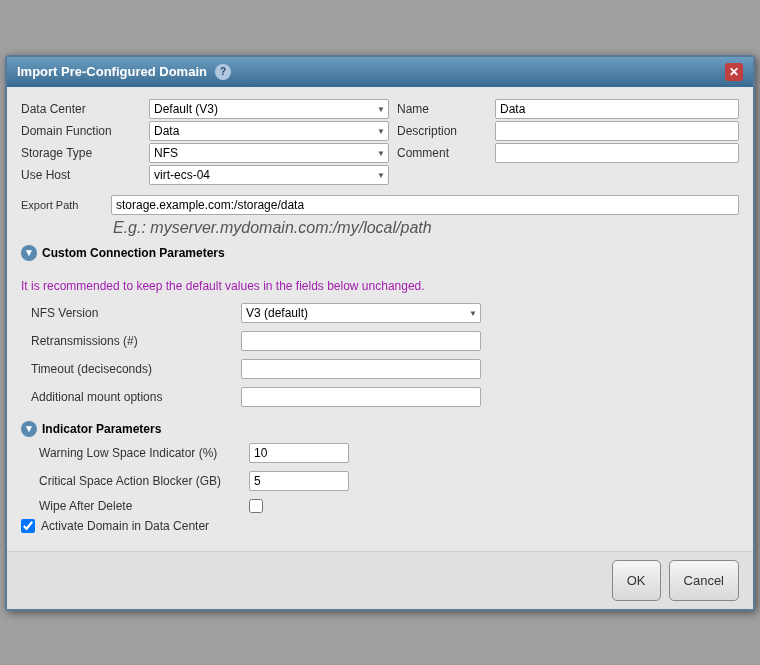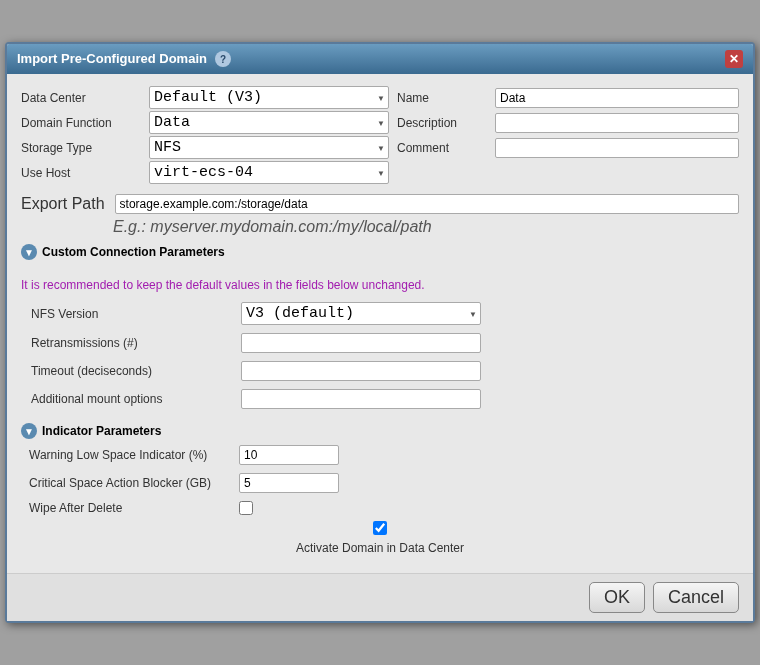--- a/index.html
+++ b/index.html
@@ -26,20 +26,21 @@
       background: linear-gradient(to bottom, #6a9cc0, #3a6a90);
       color: white;
       padding: 6px 10px;
       display: flex;
       align-items: center;
       justify-content: space-between;
       border-radius: 2px 2px 0 0;
     }
     .dialog-titlebar-left {
       display: flex;
+      align-items: center;
       gap: 8px;
     }
     .title-text {
       font-size: 13px;
       font-weight: bold;
       color: white;
     }
     .help-icon {
       width: 16px;
       height: 16px;
@@ -87,25 +88,24 @@
       position: relative;
       display: inline-block;
       width: 100%;
     }
     select {
       width: 100%;
       padding: 2px 20px 2px 4px;
       border: 1px solid #aaa;
       border-radius: 2px;
       background: white;
-      font-size: 15px;
+      font-size: 12px;
       appearance: none;
       -webkit-appearance: none;
       cursor: pointer;
-      font-family: Liberation Mono, monospace;
     }
     .select-arrow {
       position: absolute;
       right: 4px;
       top: 50%;
       transform: translateY(-50%);
       pointer-events: none;
       font-size: 8px;
       color: #555;
     }
@@ -121,21 +121,21 @@
       margin: 10px 0 6px 0;
     }
     .export-row {
       display: flex;
       align-items: center;
       gap: 10px;
       margin-bottom: 4px;
     }
     .export-label {
       min-width: 80px;
-      font-size: 16px;
+      font-size: 11px;
       color: #333;
     }
     .export-input {
       flex: 1;
       padding: 3px 5px;
       border: 1px solid #aaa;
       border-radius: 2px;
       background: white;
       font-size: 12px;
     }
@@ -178,21 +178,21 @@
       grid-template-columns: 200px 240px;
       align-items: center;
       gap: 8px 10px;
       margin-left: 10px;
     }
     .adv-param-grid {
       display: grid;
       grid-template-columns: 200px 100px;
       align-items: center;
       gap: 8px 10px;
-      margin-left: 8px;
+      margin-left: 18px;
     }
     .small-input {
       width: 60px;
       padding: 2px 4px;
       border: 1px solid #aaa;
       border-radius: 2px;
       background: white;
       font-size: 12px;
     }
     .activate-row {
@@ -203,25 +203,25 @@
     }
     .dialog-footer {
       display: flex;
       justify-content: flex-end;
       gap: 8px;
       padding: 8px 14px;
       border-top: 1px solid #ccc;
       background: #e0e0e0;
     }
     .btn {
-      padding: 4px 14px;
+      padding: 12px 14px;
       border: 1px solid #888;
       border-radius: 5px;
       background: linear-gradient(to bottom, #f5f5f5, #d8d8d8);
-      font-size: 18px;
+      font-size: 13px;
       cursor: pointer;
       color: #333;
     }
     input[type="checkbox"] {
       width: 14px;
       height: 14px;
     }
   </style>
 </head>
 <body>
@@ -326,21 +326,21 @@
       <span class="label">Warning Low Space Indicator (%)</span>
       <input type="text" class="small-input" value="10" style="">
 
       <span class="label">Critical Space Action Blocker (GB)</span>
       <input type="text" class="small-input" value="5" style="">
 
       <span class="label">Wipe After Delete</span>
       <input type="checkbox" style="">
     </div>
 
-    <div class="activate-row" style="margin-top:6px;flex-direction:column;">
+    <div class="activate-row" style="margin-top:6px;">
       <input type="checkbox" checked="" style="">
       <span class="label">Activate Domain in Data Center</span>
     </div>
 
   </div>
 
   <div class="dialog-footer">
     <button class="btn">OK</button>
     <button class="btn">Cancel</button>
   </div>

